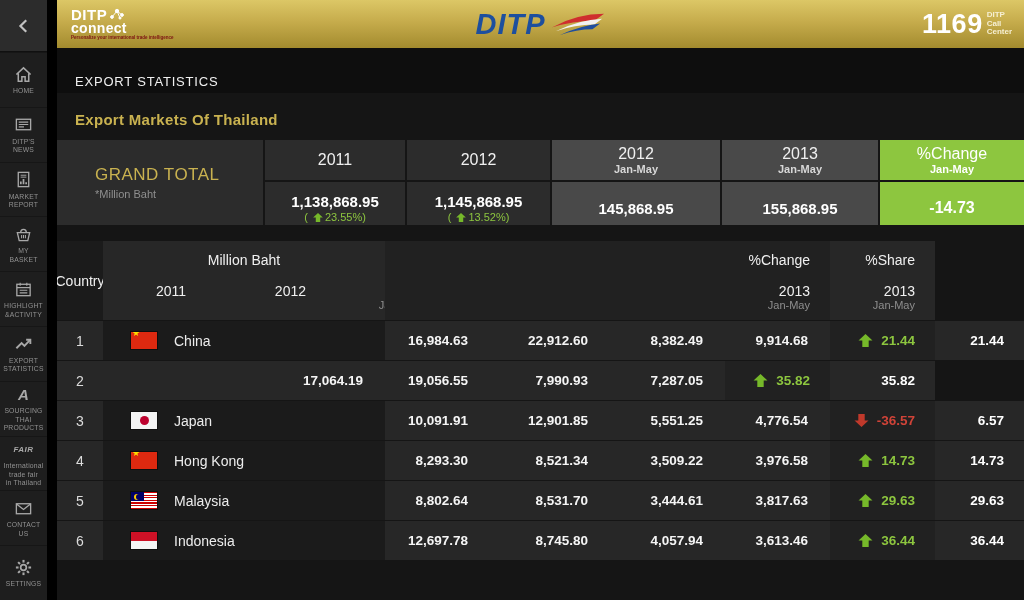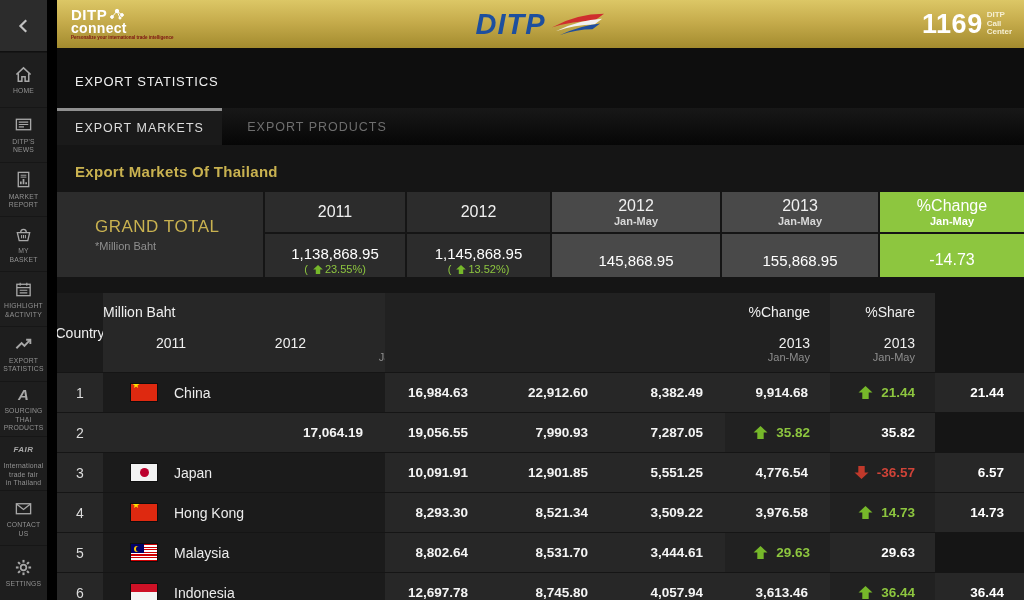--- a/index.html
+++ b/index.html
@@ -58,37 +58,37 @@
     grid-template-columns:206px 140px 143px 168px 156px 144px; gap:2px; }
   .gt-label { background:#2c2c2c; height:85px; display:flex; flex-direction:column;
     justify-content:center; padding-left:38px; }
   .gt-title { font-size:17px; color:#c9b250; letter-spacing:.5px; }
   .gt-subtitle { font-size:11px; color:#8f8f8f; margin-top:3px; }
   .gt-col { display:flex; flex-direction:column; gap:2px; }
   .gt-h { height:40px; display:flex; flex-direction:column; align-items:center; justify-content:center; line-height:1.1; }
   .gt-year { font-size:16px; color:#f0f0f0; }
   .gt-sub2 { font-size:11px; font-weight:bold; color:#d8d8d8; }
   .gt-v { height:43px; display:flex; flex-direction:column; align-items:center; justify-content:center; gap:1px; }
-  .gt-val { font-size:15px; font-weight:normal; color:#fff;margin-top:9px; }
+  .gt-val { font-size:15px; font-weight:bold; color:#fff;margin-top:9px; }
   .gt-chg { display:flex; align-items:center; gap:2px; font-size:11px; color:#8dc63f; }
   .gt-col.dark .gt-h, .gt-col.dark .gt-v { background:#2c2c2c; }
   .gt-col.gray .gt-h, .gt-col.gray .gt-v { background:#494949; }
   .gt-col.green .gt-h, .gt-col.green .gt-v { background:#8dc63f; }
   .gt-col.green .gt-year, .gt-col.green .gt-sub2 { color:#fff; }
   .gt-col.green .gt-val { font-size:16px; }
 
   
   .thead { margin-top:16px; width:967px; height:79px; display:grid;
     grid-template-columns:46px 282px 445px 105px 89px; }
   .th { color:#f0f0f0; font-size:14px; }
   .h-rank { background:#272727; display:flex; align-items:center; justify-content:center; }
   .h-country { background:#1b1b1b; display:flex; align-items:center; justify-content:center; }
   .h-group { background:#272727; display:flex; flex-direction:column; justify-content:space-between;
     padding:11px 0 9px; }
-  .grp-title { }
+  .grp-title { text-align:center; }
   .grp-years { display:grid; grid-template-columns:105px 120px 115px 105px; }
   .gy { text-align:right; padding-right:22px; line-height:1.1; }
   .gy span, .th-year span { display:block; }
   .jm { font-size:11px; color:#8e8e8e; font-weight:normal; }
   .h-change { background:#212121; display:flex; flex-direction:column; justify-content:space-between;
     align-items:flex-end; padding:11px 20px 9px 0; }
   .h-share { background:#272727; display:flex; flex-direction:column; justify-content:space-between;
     align-items:flex-end; padding:11px 20px 9px 0; }
   .th-year { text-align:right; line-height:1.1; }
 
@@ -277,24 +277,20 @@
           <span>DITP</span>
           <span>Call</span>
           <span>Center</span>
         </span>
       </div>
     </header>
 
     <div class="content">
       <h1 class="page-title">EXPORT STATISTICS</h1>
 
-      <div class="tabbar">
-        <div class="tab active">EXPORT MARKETS</div>
-        <div class="tab">EXPORT PRODUCTS</div>
-      </div>
 
       <div class="sheet">
         <h2 class="section-heading">Export Markets Of Thailand</h2>
 
         <div class="gt">
           <div class="gt-label">
             <div class="gt-title">GRAND TOTAL</div>
             <div class="gt-subtitle">*Million Baht</div>
           </div>
 
@@ -467,20 +463,21 @@
                 <span class="flag f-my">
                   <span class="canton">
                     <span class="cres"></span>
                   </span>
                 </span>
                 <span>Malaysia</span>
               </div>
               <div class="td-num c-num">8,802.64</div>
               <div class="td-num c-num">8,531.70</div>
               <div class="td-num c-num">3,444.61</div>
+              <div class="td-num c-num">3,817.63</div>
               <div class="td-change up">
                 <svg class="arr up" viewBox="0 0 14 13">
                   <path d="M7 0 L14 6.5 H10.2 V13 H3.8 V6.5 H0 Z"></path>
                 </svg>
                 <span>29.63</span>
               </div>
               <div class="td-share">29.63</div>
             </div>
             <div class="trow">
               <div class="td-rank c-num">6</div>

